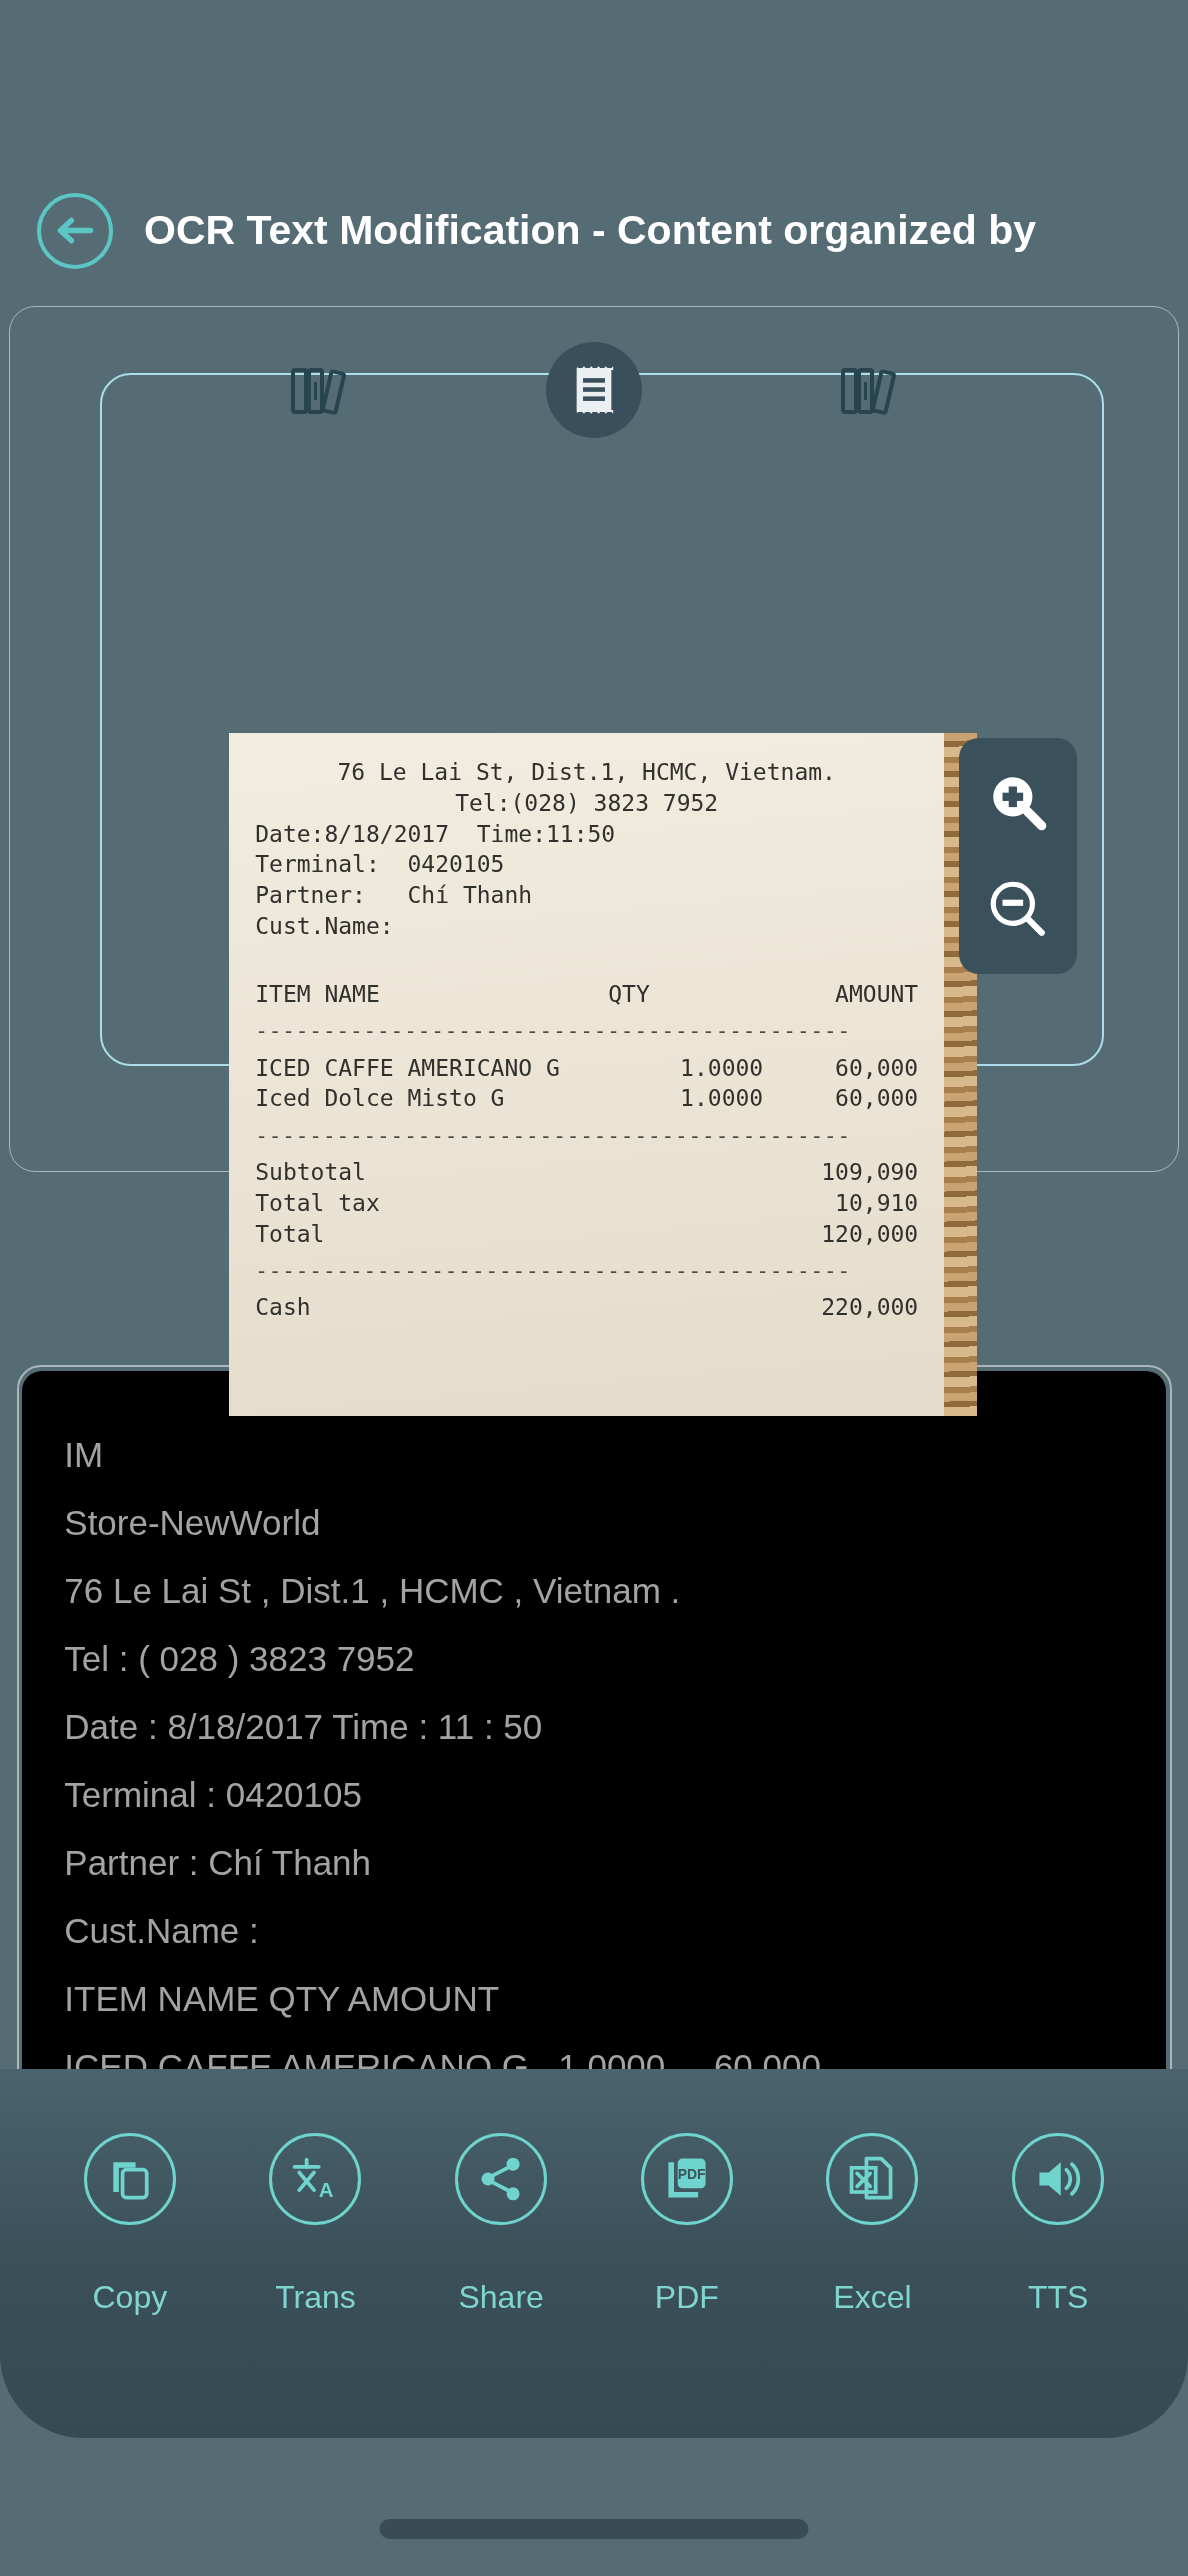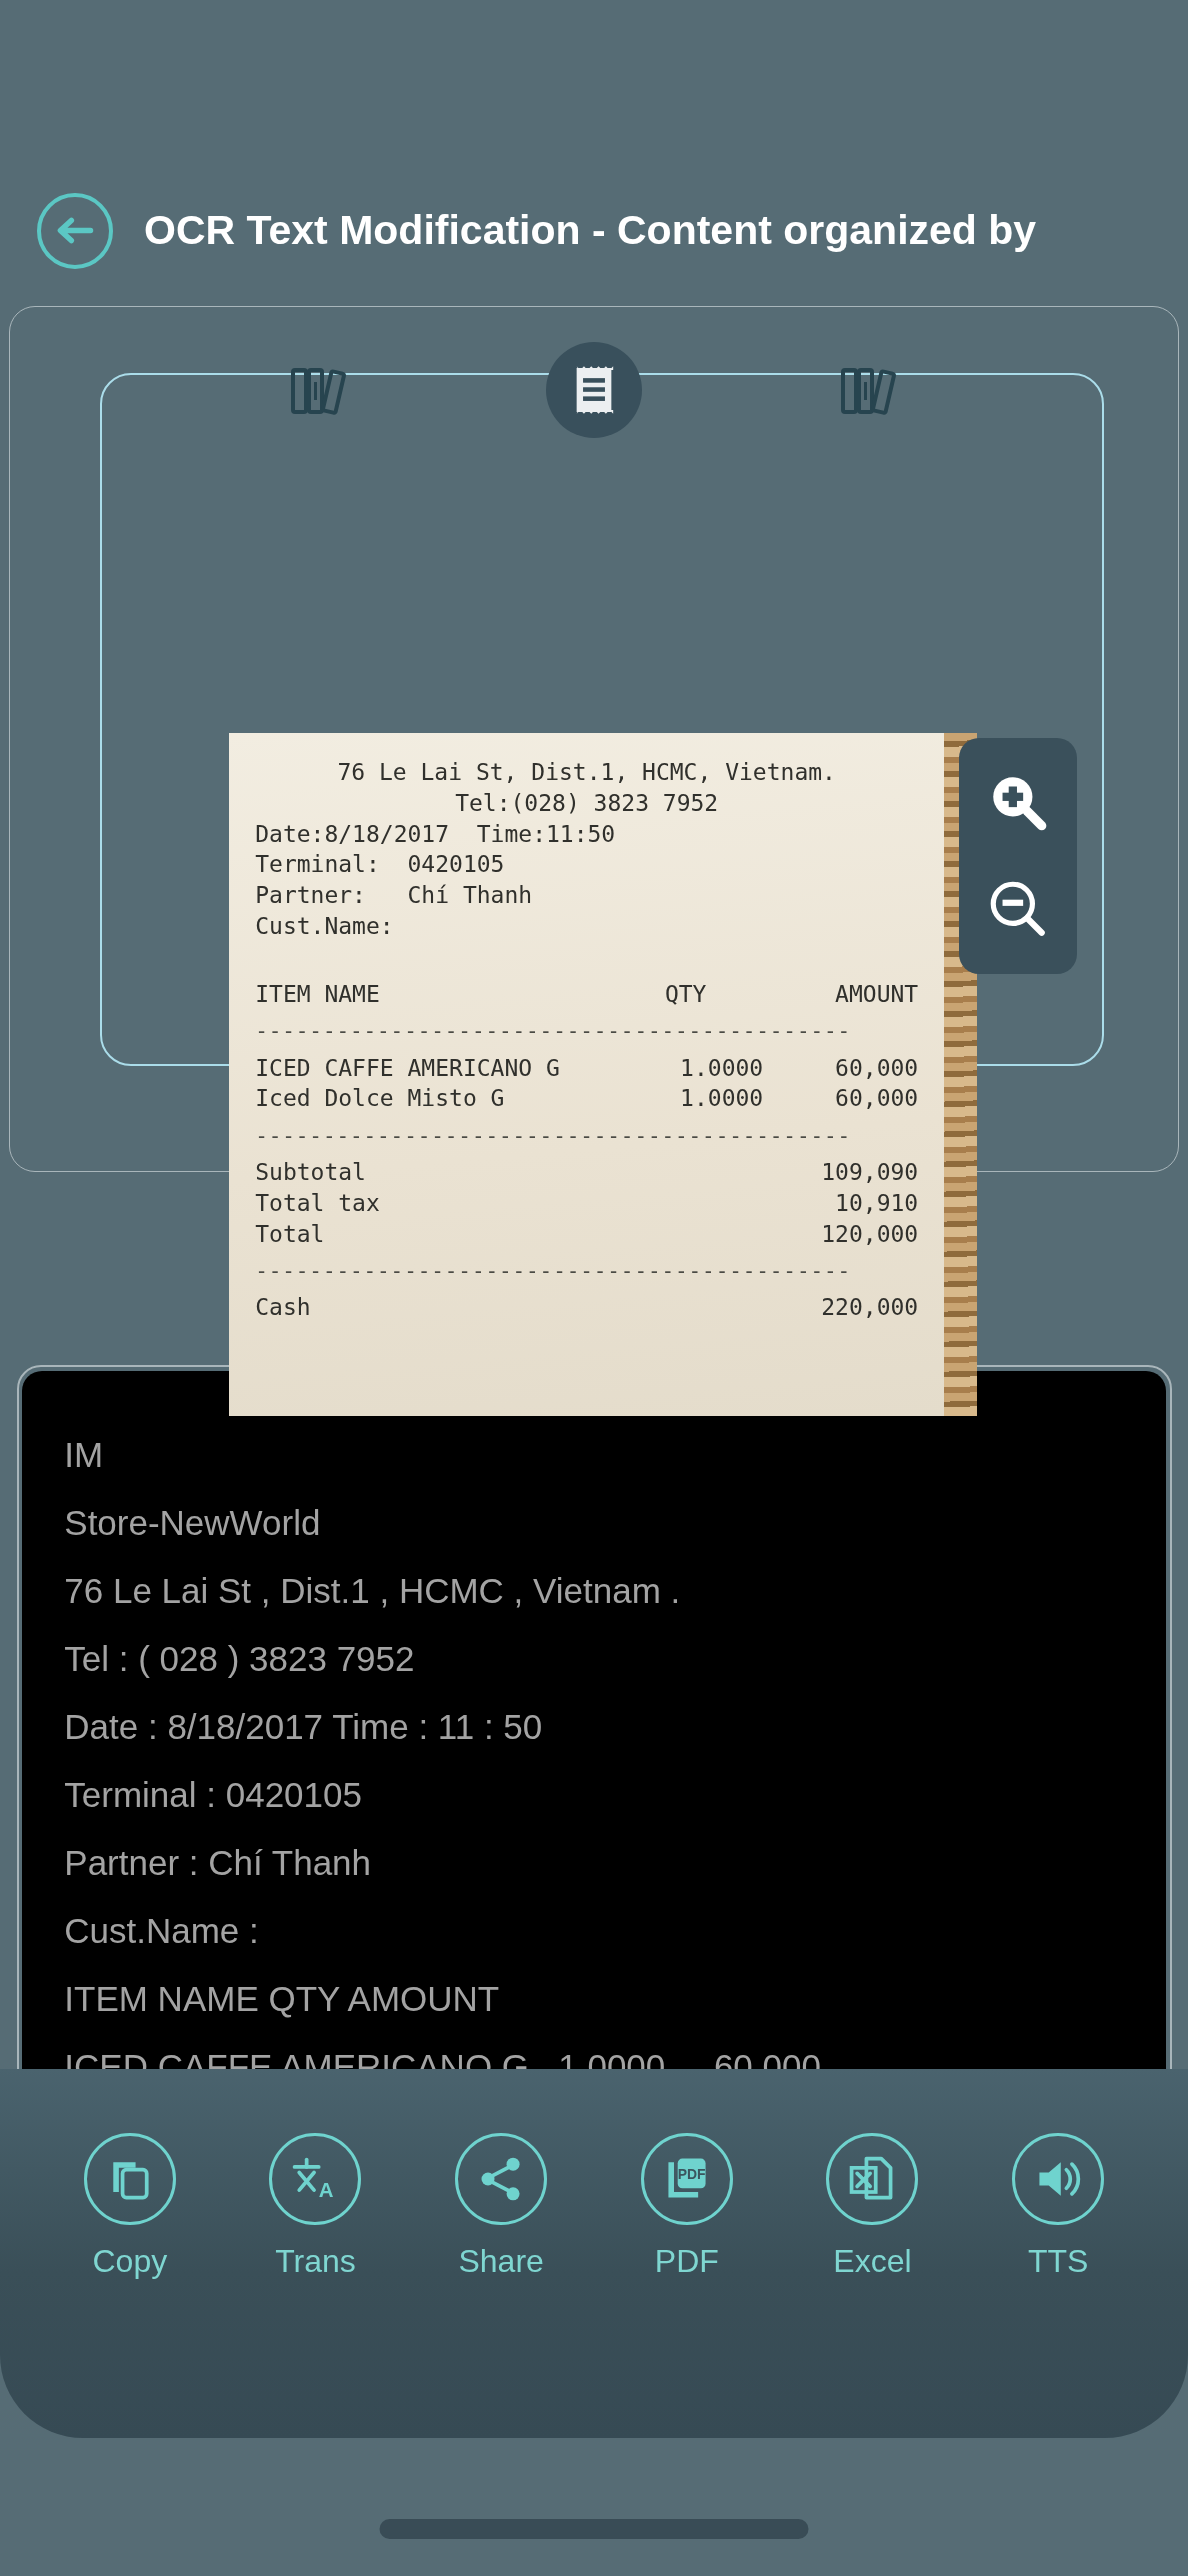--- a/index.html
+++ b/index.html
@@ -177,21 +177,21 @@
   .rc-dash {
     color: #4A4A44;
     letter-spacing: 0.9px;
     font-size: 21px;
     overflow: hidden;
     white-space: nowrap;
     margin: 7.4px 0;
   }
   .rc-head { display: flex; margin-top: 37px; }
   .rc-head .nm { flex: 1; }
-  .rc-head .qt { width: 155px; text-align: center; }
+  .rc-head .qt { width: 155px; text-align: left; }
   .rc-head .am { width: 155px; text-align: right; }
   .rc-tot { display: flex; gap: 38px; }
   .rc-tot .lb { flex: 1; }
   .rc-tot .vl { text-align: right; }
 
   
   #zoom-controls {
     position: absolute;
     right: 101px;
     top: 431px;
@@ -261,20 +261,21 @@
     border: 3.7px solid #6FD3CE;
     border-radius: 50%;
     display: flex;
     align-items: center;
     justify-content: center;
   }
   .action-label {
     font-size: 32px;
     color: #7FD6D1;
     font-family: "Liberation Sans", sans-serif;
+    margin-top: 36px;
   }
 
   
   #home-indicator {
     position: absolute;
     left: 50%;
     transform: translateX(-50%);
     bottom: 37px;
     width: 429px;
     height: 20px;

